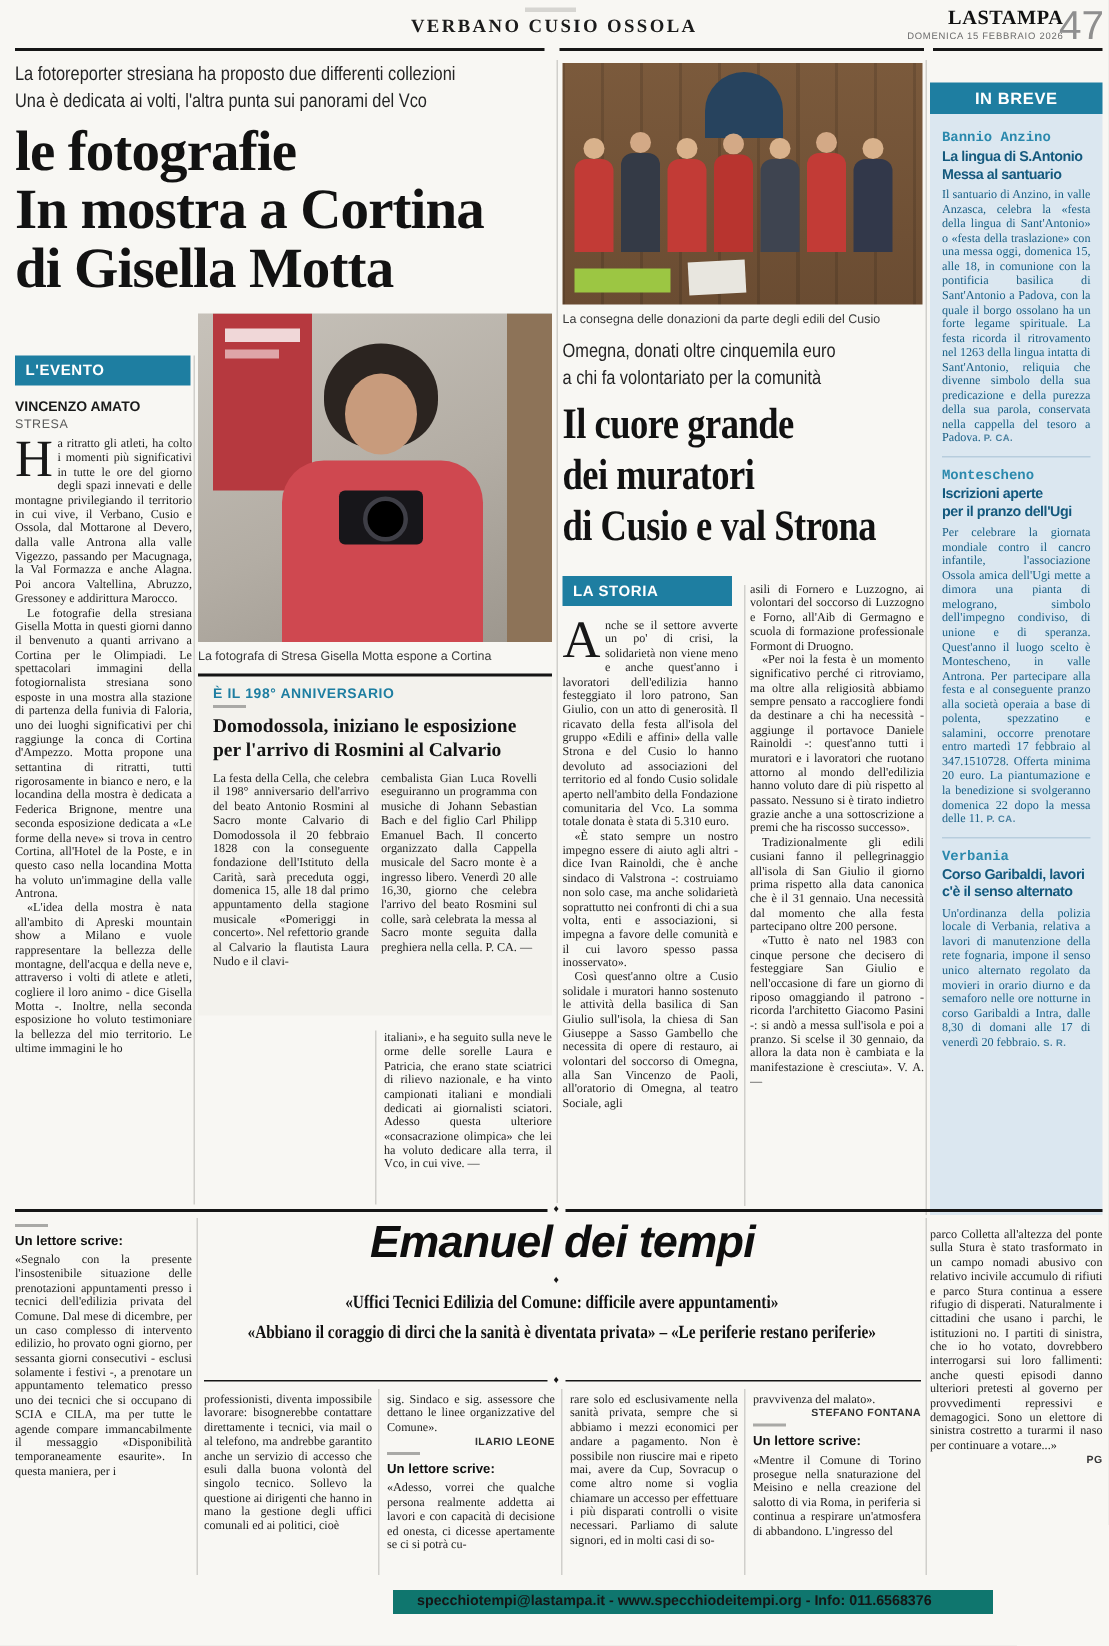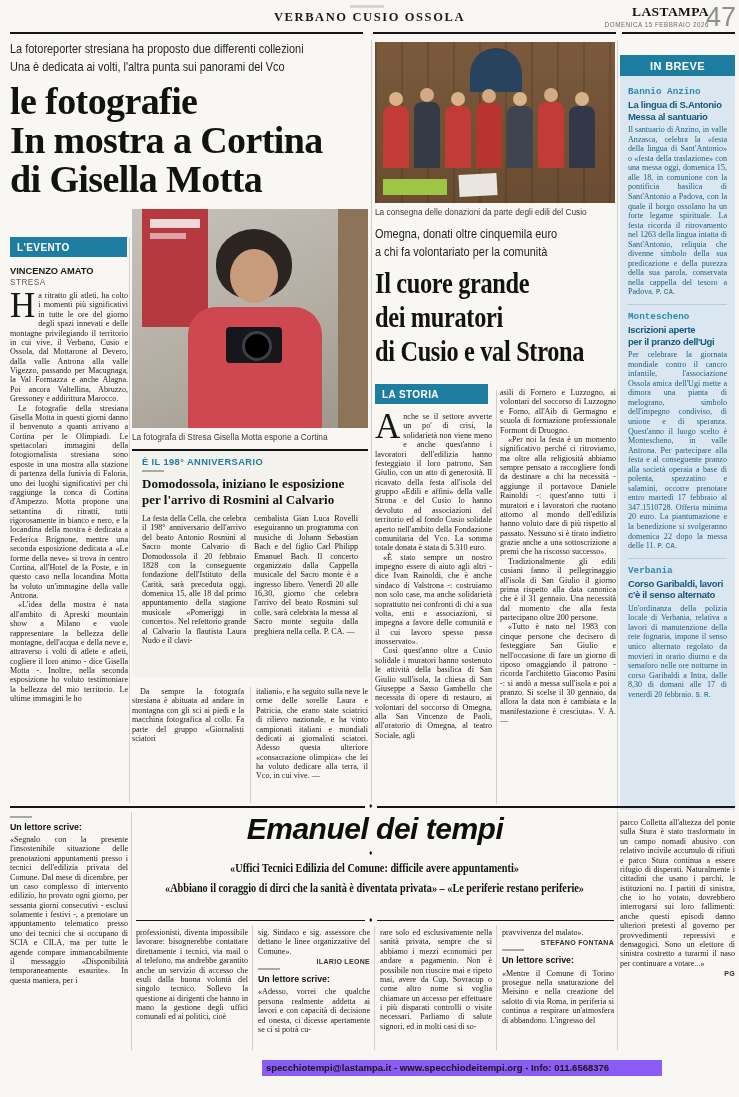--- a/index.html
+++ b/index.html
@@ -97,21 +97,20 @@
       <div class="bodytxt just" style="width:104px;height:150px;overflow:hidden;">
         <p class="noind">La festa della Cella, che celebra il 198° anniversario dell'arrivo del beato Antonio Rosmini al Sacro monte Calvario di Domodossola il 20 febbraio 1828 con la conseguente fondazione dell'Istituto della Carità, sarà preceduta oggi, domenica 15, alle 18 dal primo appuntamento della stagione musicale «Pomeriggi in concerto». Nel refettorio grande al Calvario la flautista Laura Nudo e il clavi-</p>
       </div>
       <div class="bodytxt just" style="width:104px;height:150px;overflow:hidden;">
         <p class="noind">cembalista Gian Luca Rovelli eseguiranno un programma con musiche di Johann Sebastian Bach e del figlio Carl Philipp Emanuel Bach. Il concerto organizzato dalla Cappella musicale del Sacro monte è a ingresso libero. Venerdì 20 alle 16,30, giorno che celebra l'arrivo del beato Rosmini sul colle, sarà celebrata la messa al Sacro monte seguita dalla preghiera nella cella. P. CA. —</p>
       </div>
     </div>
   </div>
 
   <div class="abs bodytxt just" style="left:132px;top:687px;width:112px;height:118px;overflow:hidden;">
-    <p>Da sempre la fotografa stresiana è abituata ad andare in montagna con gli sci ai piedi e la macchina fotografica al collo. Fa parte del gruppo «Giornalisti sciatori</p>
   </div>
   <div class="hairv" style="left:250px;top:687px;height:116px;"></div>
   <div class="abs bodytxt just" style="left:256px;top:687px;width:112px;height:118px;overflow:hidden;">
     <p class="noind">italiani», e ha seguito sulla neve le orme delle sorelle Laura e Patricia, che erano state sciatrici di rilievo nazionale, e ha vinto campionati italiani e mondiali dedicati ai giornalisti sciatori. Adesso questa ulteriore «consacrazione olimpica» che lei ha voluto dedicare alla terra, il Vco, in cui vive. —</p>
   </div>
 
   <div class="hairv" style="left:371px;top:40px;height:766px;"></div>
 
   <div class="abs" style="left:375px;top:42px;width:240px;height:161px;overflow:hidden;background:linear-gradient(#7b5a3c,#6a4c32);">
     <div class="photo-shape" style="left:0;top:0;width:240px;height:161px;background:repeating-linear-gradient(90deg,rgba(0,0,0,.12) 0 2px,transparent 2px 26px);"></div>
@@ -250,15 +249,15 @@
     <p class="noind">parco Colletta all'altezza del ponte sulla Stura è stato trasformato in un campo nomadi abusivo con relativo incivile accumulo di rifiuti e parco Stura continua a essere rifugio di disperati. Naturalmente i cittadini che usano i parchi, le istituzioni no. I partiti di sinistra, che io ho votato, dovrebbero interrogarsi sui loro fallimenti: anche questi episodi danno ulteriori pretesti al governo per provvedimenti repressivi e demagogici. Sono un elettore di sinistra costretto a turarmi il naso per continuare a votare...»</p>
     <span class="lsig">PG</span>
   </div>
 
   <div class="hairv" style="left:131px;top:812px;height:238px;"></div>
   <div class="hairv" style="left:617px;top:812px;height:238px;"></div>
   <div class="hairv" style="left:252px;top:926px;height:124px;"></div>
   <div class="hairv" style="left:374px;top:926px;height:124px;"></div>
   <div class="hairv" style="left:496px;top:926px;height:124px;"></div>
 
-  <div class="abs sans" style="left:262px;top:1060px;width:400px;height:16px;background:#8b5cf6;color:#151515;font-weight:700;font-size:9.5px;line-height:16px;padding-left:4px;box-sizing:border-box;white-space:nowrap;overflow:hidden;">specchiotempi@lastampa.it - www.specchiodeitempi.org - Info: 011.6568376</div>
+  <div class="abs sans" style="left:262px;top:1060px;width:400px;height:16px;background:#0f766e;color:#151515;font-weight:700;font-size:9.5px;line-height:16px;padding-left:16px;box-sizing:border-box;white-space:nowrap;overflow:hidden;">specchiotempi@lastampa.it - www.specchiodeitempi.org - Info: 011.6568376</div>
 
 </div>
 
 </body></html>

